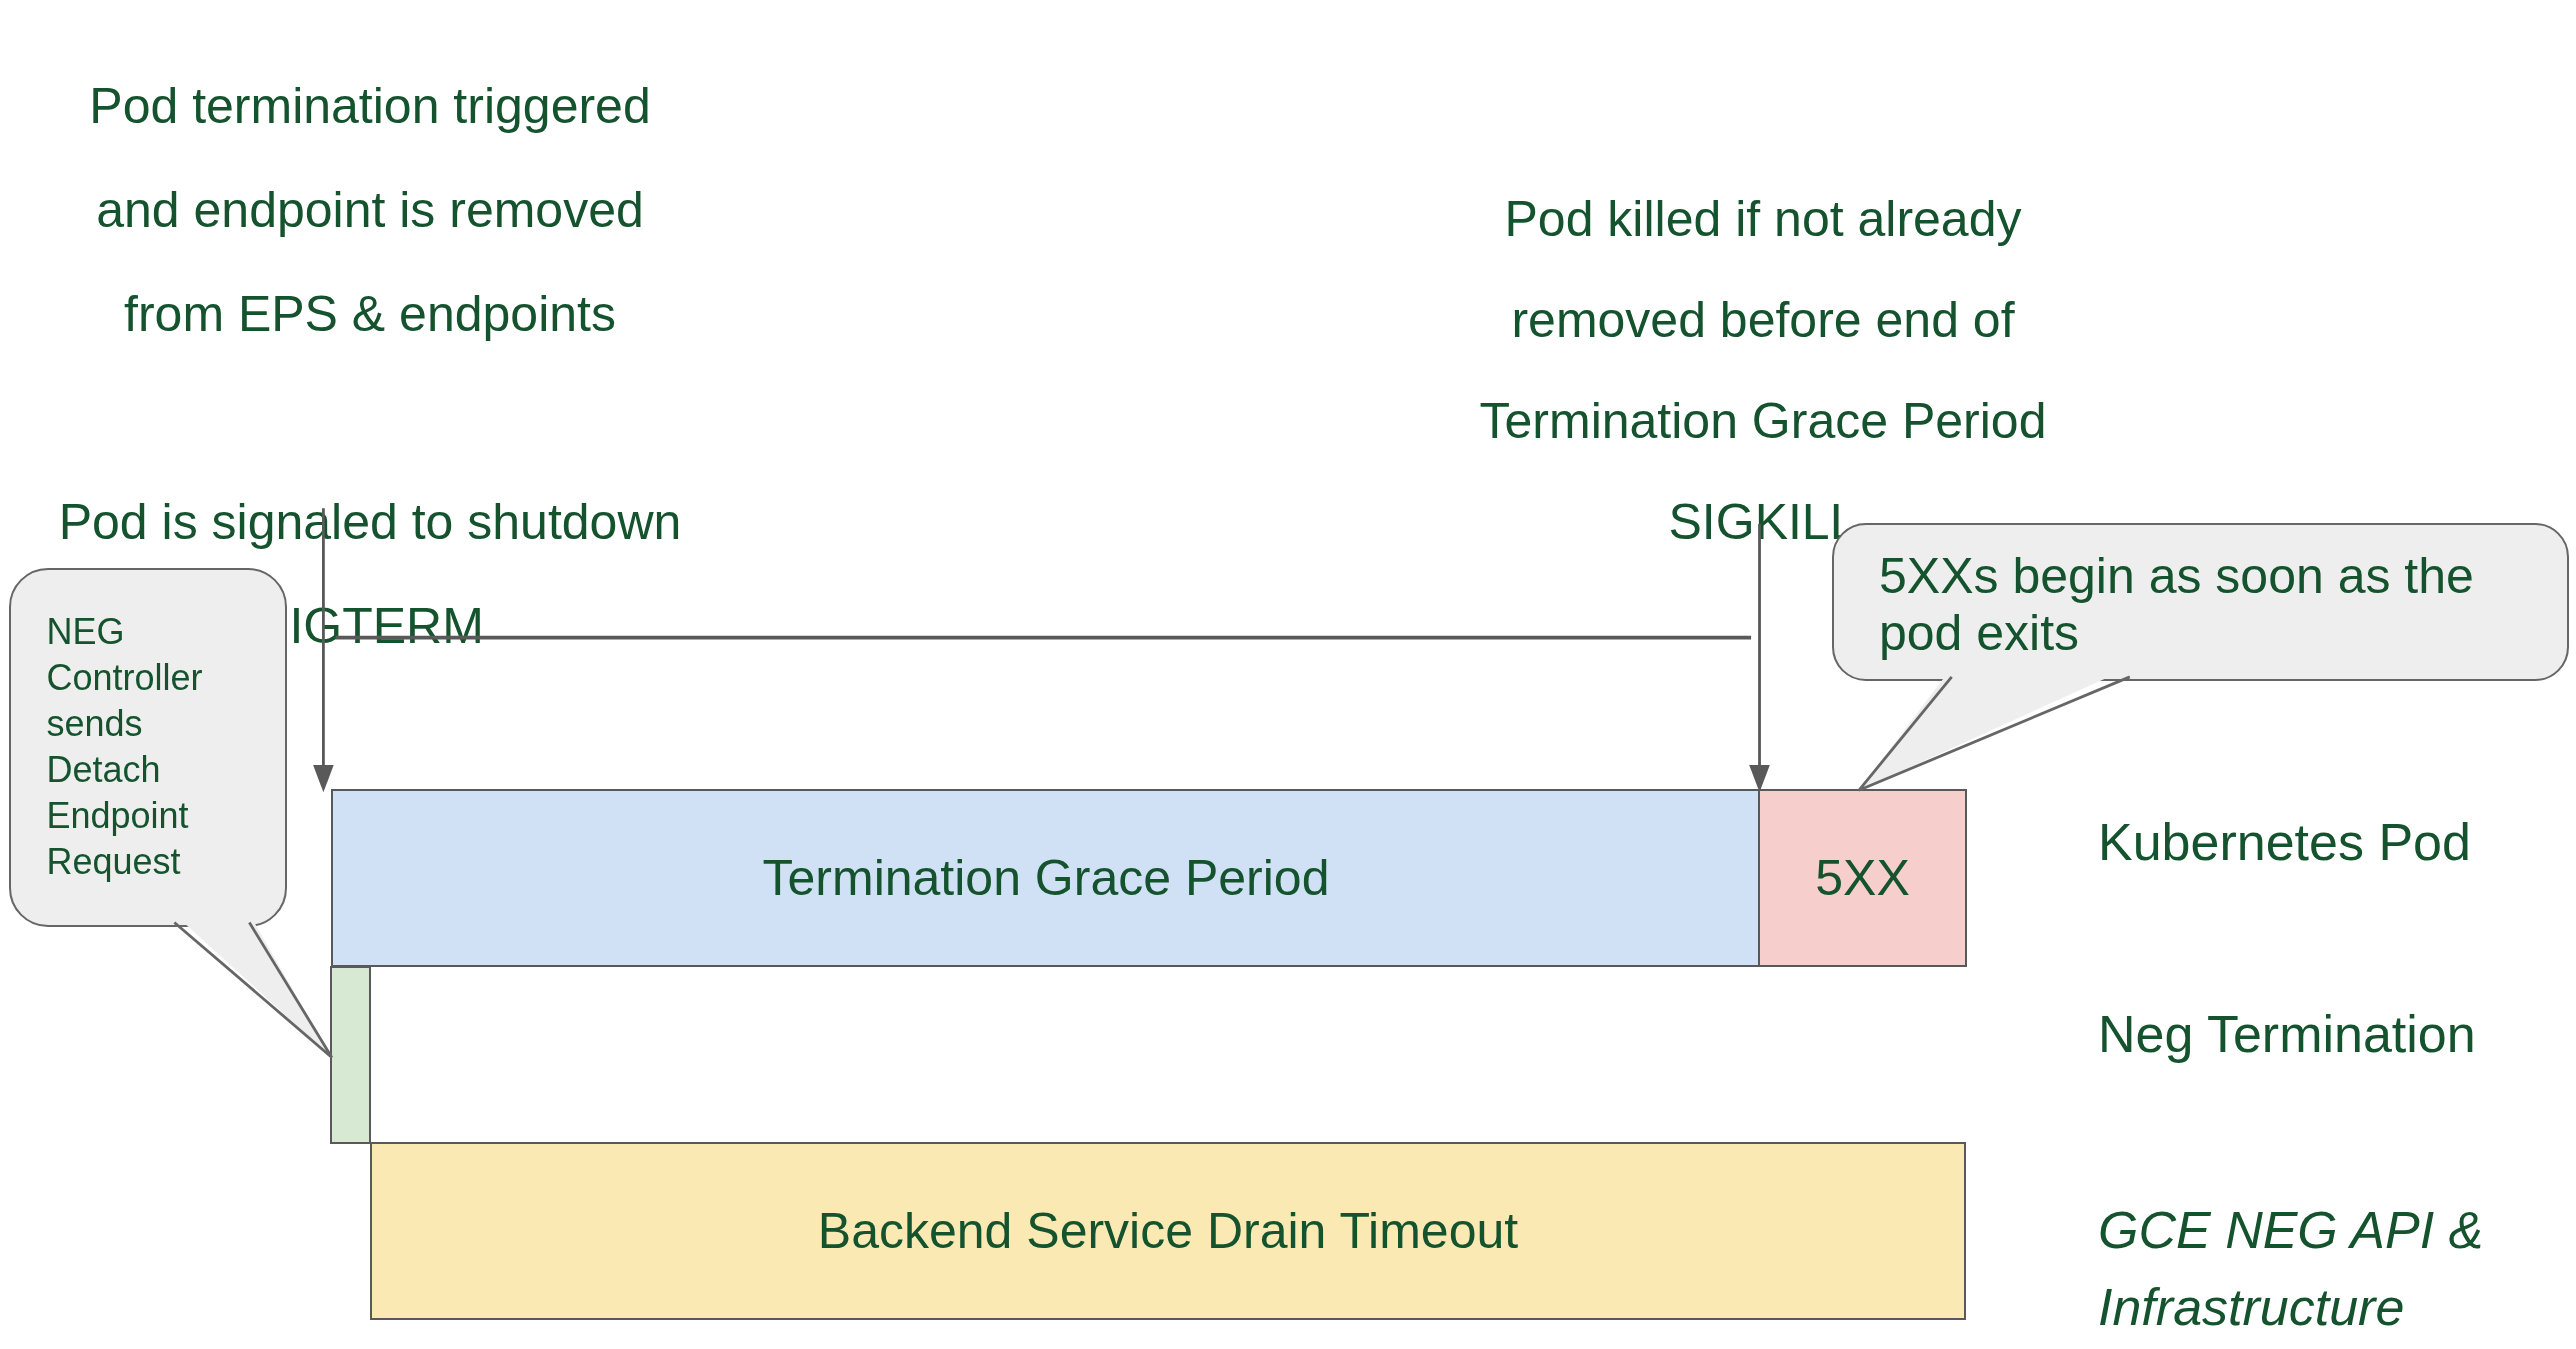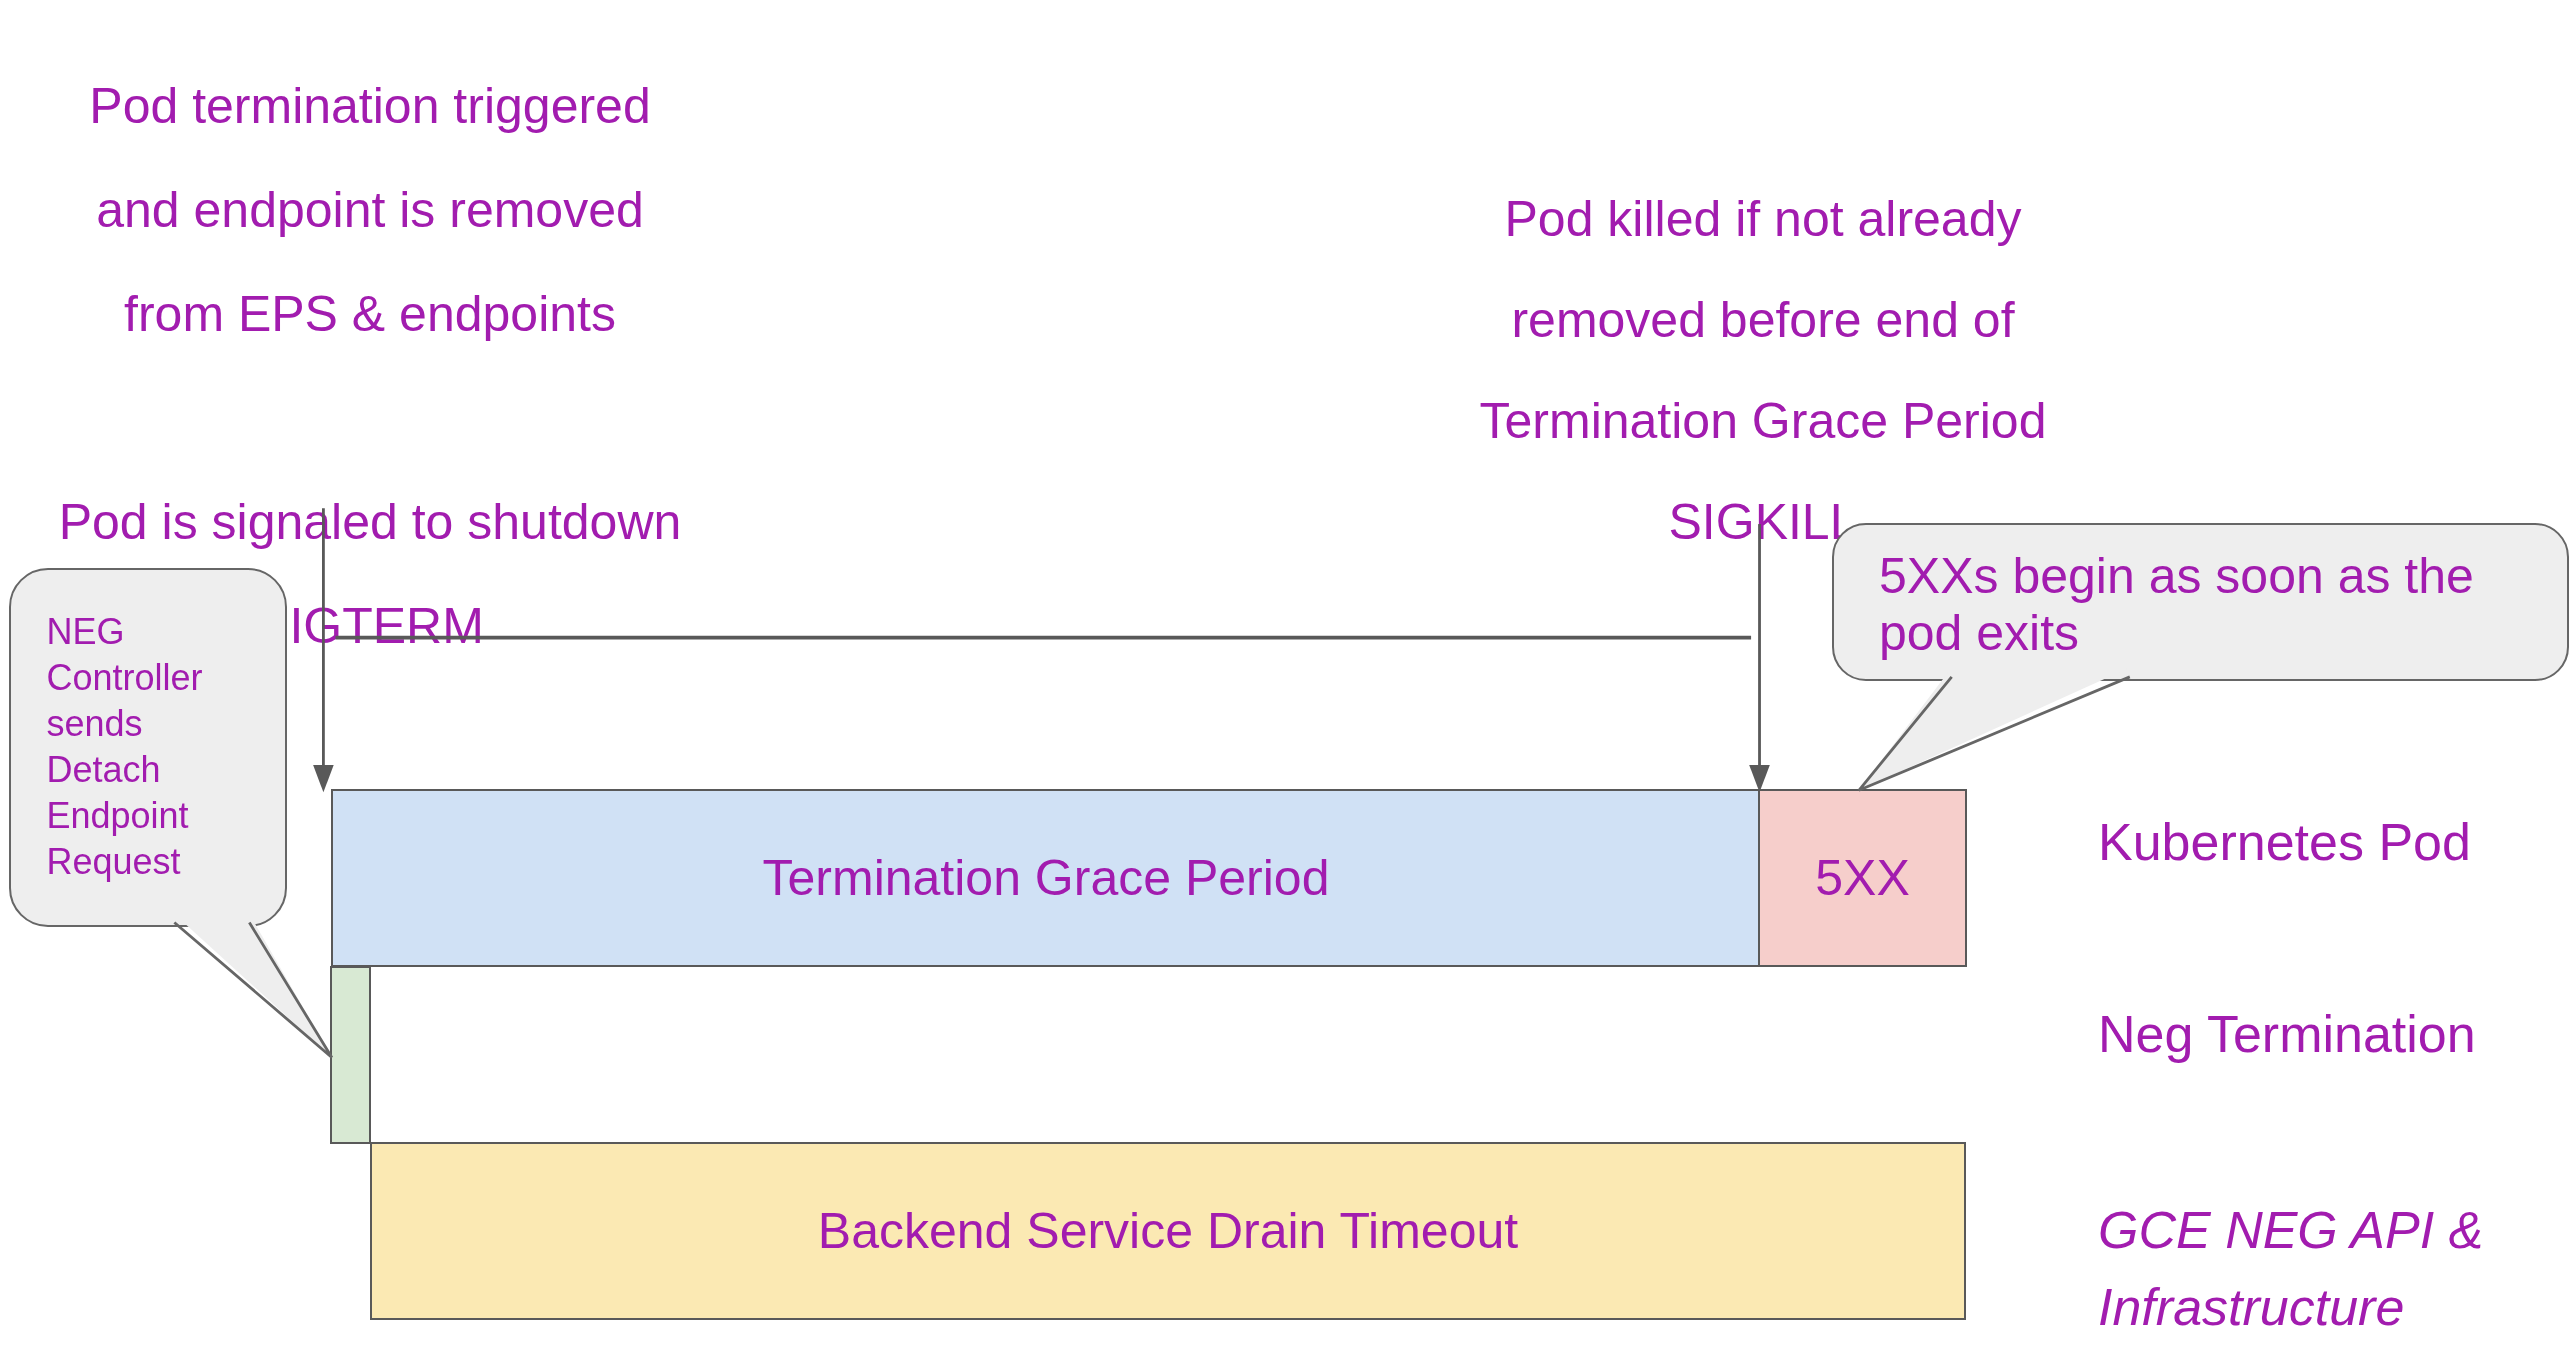--- a/index.html
+++ b/index.html
@@ -1,18 +1,18 @@
 <!DOCTYPE html>
 <html style="font-size:15px"><head>
 <meta charset="utf-8">
 <style>
   html,body{margin:0;padding:0;background:#ffffff;}
   .stage{
     position:relative;width:2576px;height:1350px;background:#ffffff;
-    font-family:"Liberation Sans", sans-serif;color:#a21caf;overflow:hidden;
+    font-family:"Liberation Sans", sans-serif;color:#14532d;overflow:hidden;
   }
   .abs{position:absolute;}
   
   .note{font-size:50px;text-align:center;}
   .note .ln{height:104px;line-height:104px;white-space:nowrap;}
   .note-tr .ln{height:101px;line-height:101px;}
   .span-label{font-size:42px;text-align:center;white-space:nowrap;}
   
   .bar{
     box-sizing:border-box;border:2.8px solid #595959;

